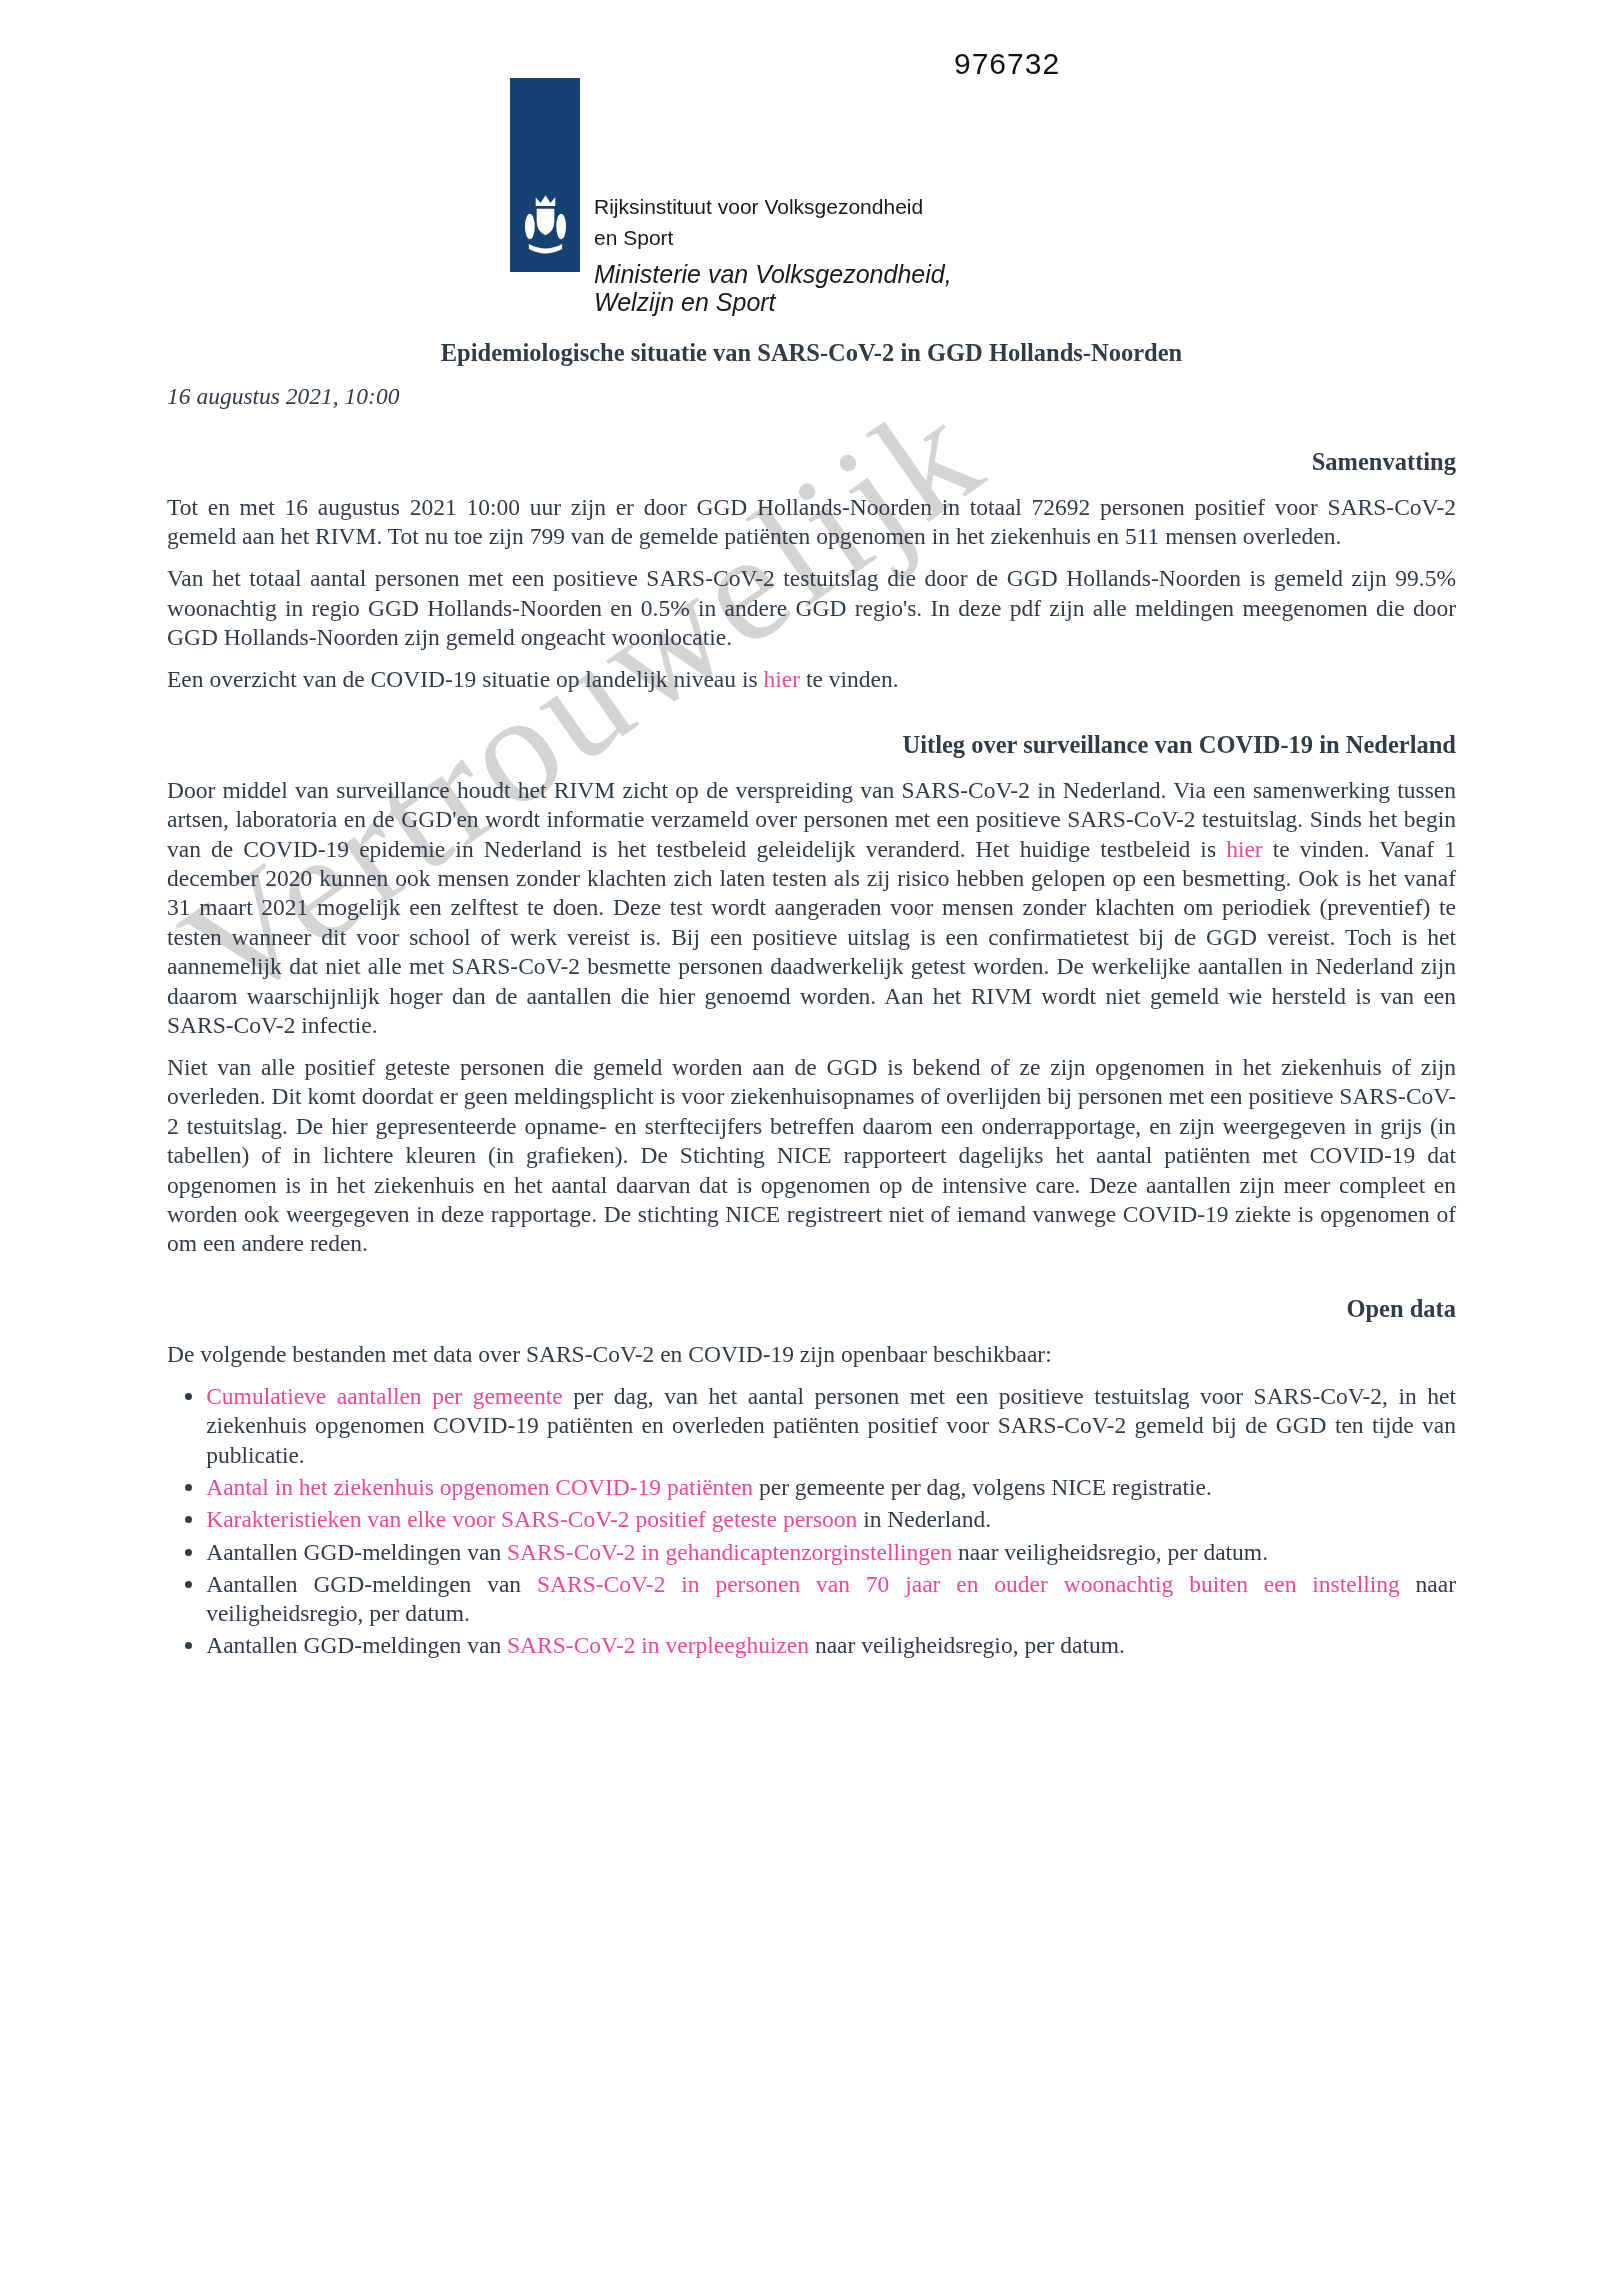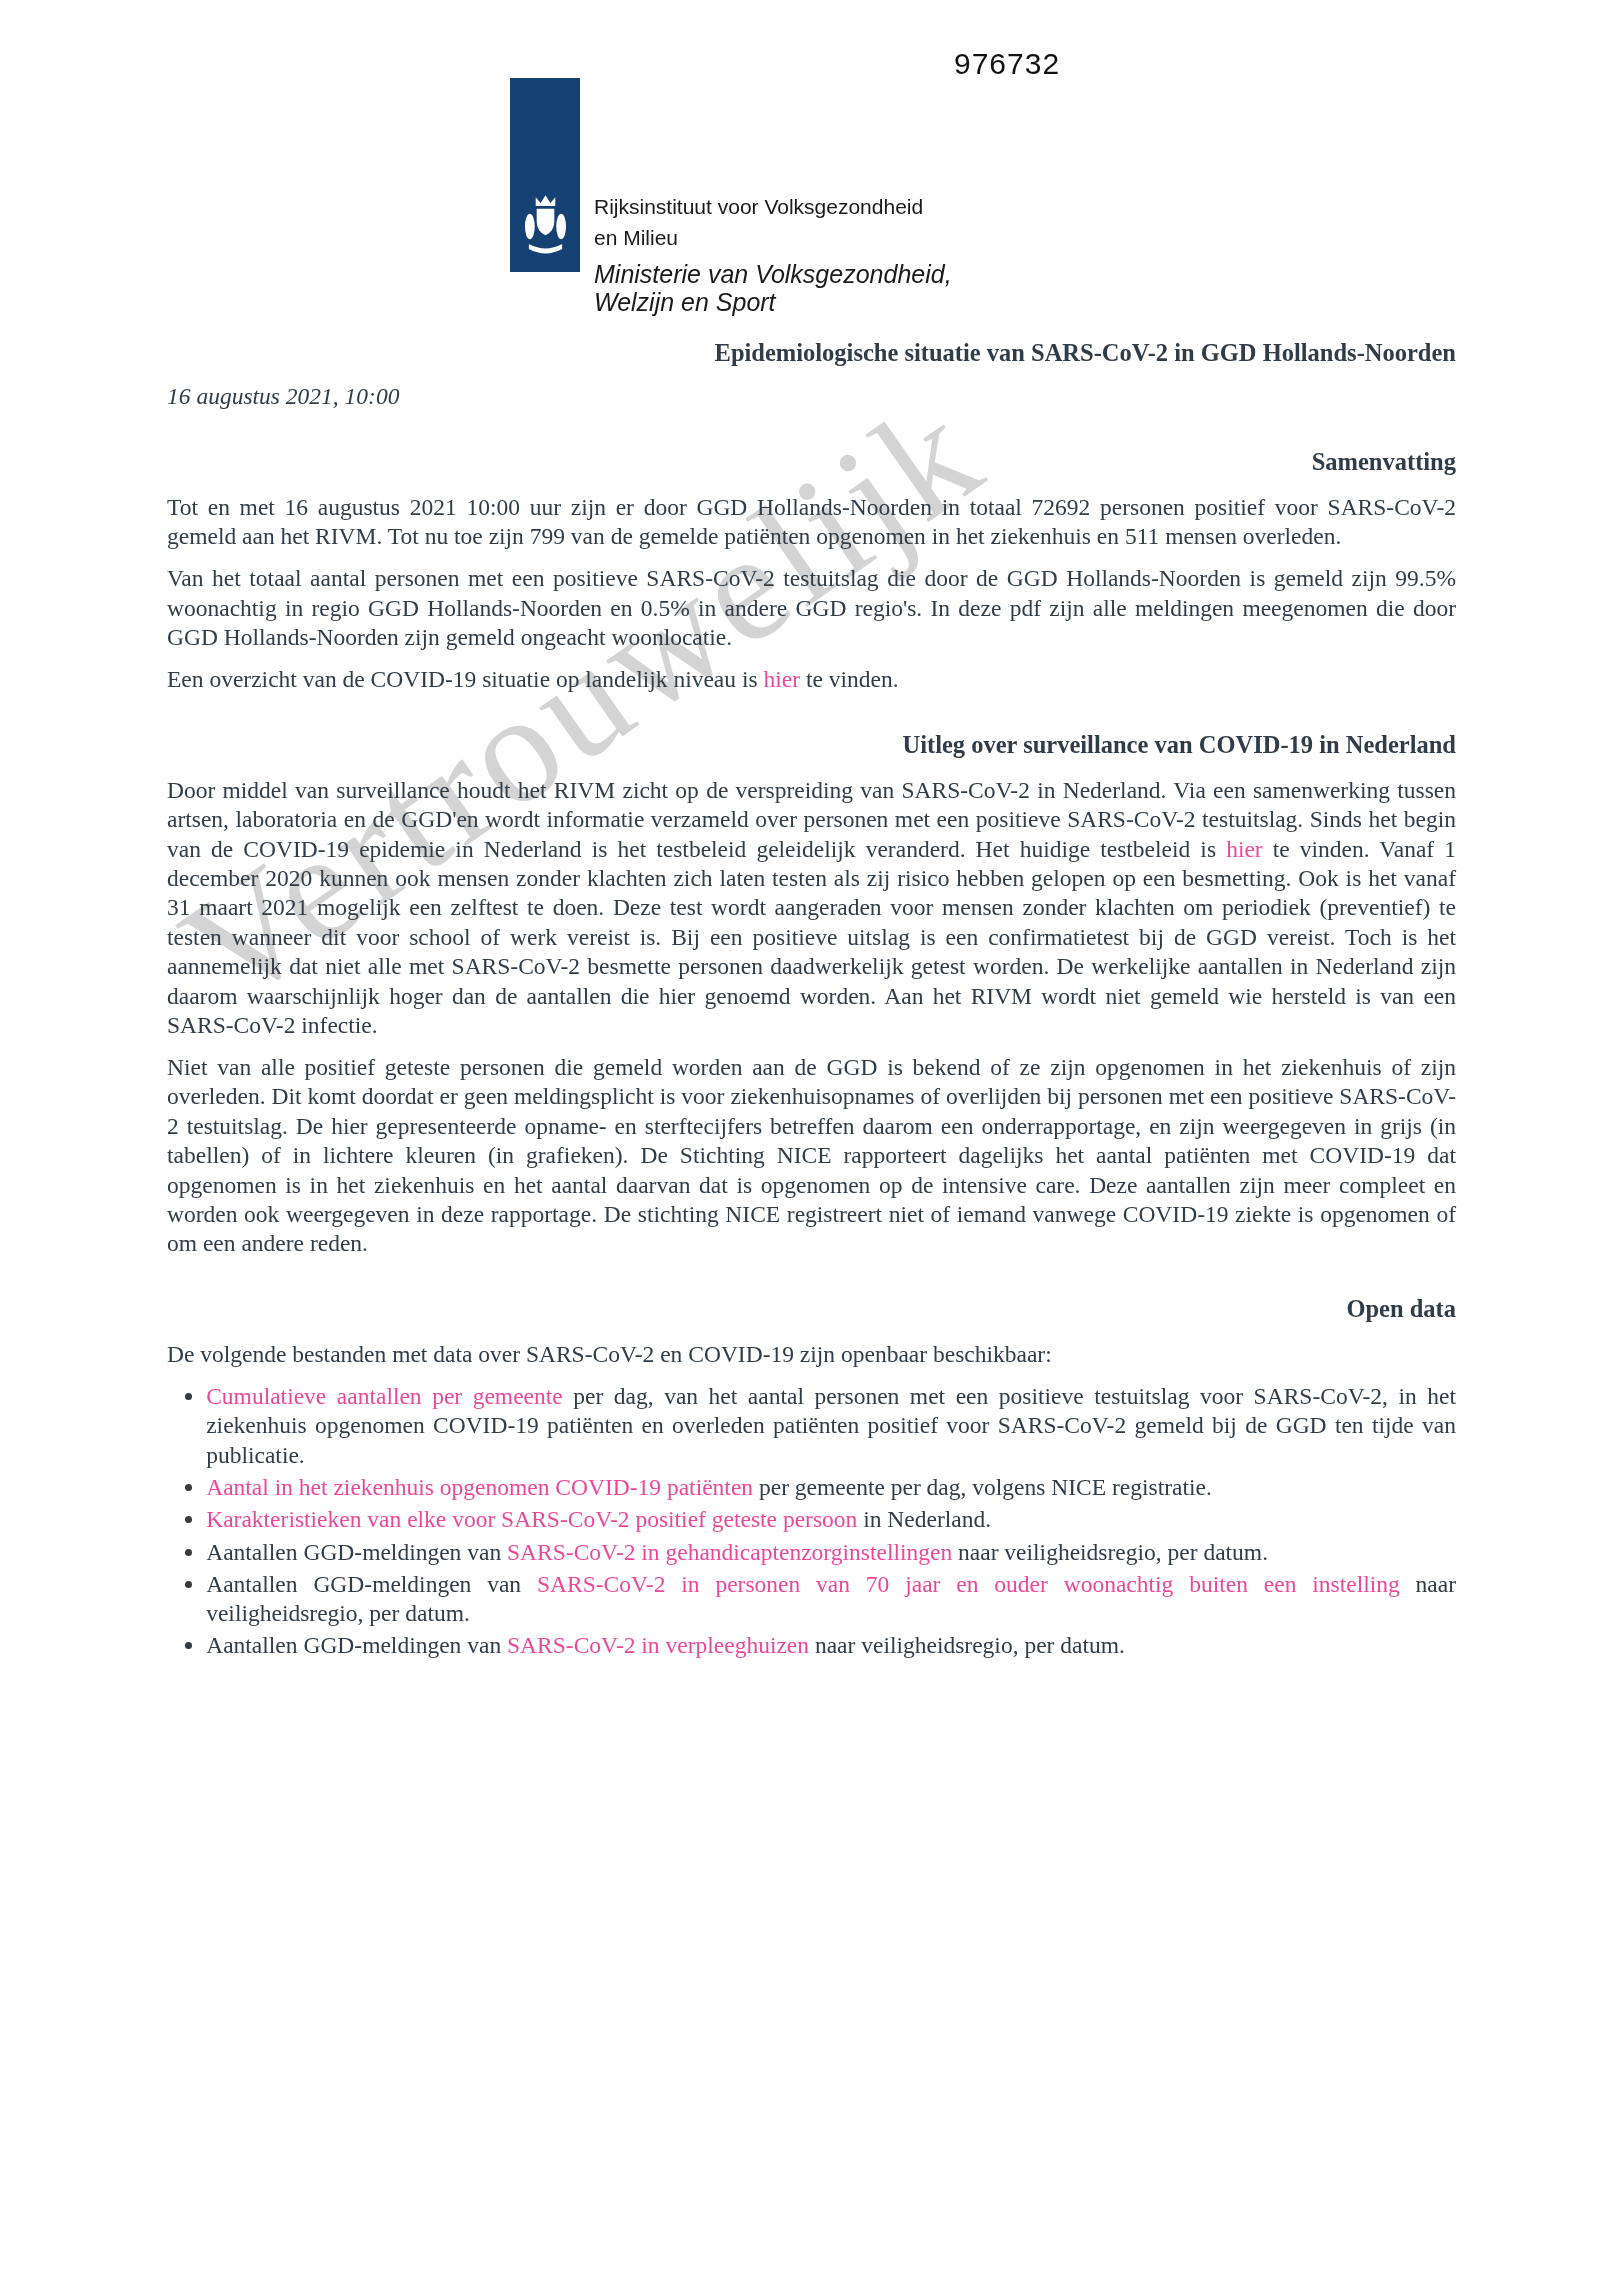--- a/index.html
+++ b/index.html
@@ -62,21 +62,21 @@
     position: absolute;
     left: 167px;
     top: 338px;
     width: 1289px;
     z-index: 1;
     font-size: 23.5px;
     line-height: 1.25;
     color: #303c48;
     text-align: justify;
   }
-  .content h1 { font-size: 24.5px; font-weight: bold; margin: 0 0 13.7px 0; text-align: right; }
+  .content h1 { font-size: 24.5px; font-weight: bold; margin: 0 0 13.7px 0; text-align: center; }
   .content h2 { font-size: 24.5px; font-weight: bold; margin: 35px 0 15.7px 0; text-align: right; }
   .content p { margin: 0 0 12.7px 0; }
   .subtitle { margin: 0 0 4.9px 0 !important; }
   .date { font-style: italic; margin: 0 !important; }
   a.doc-link { color: #ec4899; text-decoration: none; cursor: pointer; }
   ul.open-data-list { margin: 3.9px 0 0 15.7px; padding-left: 23.5px; }
   ul.open-data-list li { margin-bottom: 2.9px; }
 </style>
 </head>
 <body>
@@ -96,21 +96,21 @@
             <path d="M14 14 h18 v13 q0 10 -9 14 q-9 -4 -9 -14 z"></path>
             <ellipse cx="7" cy="32" rx="5" ry="13"></ellipse>
             <ellipse cx="39" cy="32" rx="5" ry="13"></ellipse>
             <path d="M6 50 q17 9 34 0 v5 q-17 9 -34 0 z"></path>
           </g>
         </svg>
       </span>
     </div>
     <div class="logo-text">
       <div class="org-line">Rijksinstituut voor Volksgezondheid</div>
-      <div class="org-line">en Milieu</div>
+      <div class="org-line">en Sport</div>
       <div class="ministry-block">
         <div class="ministry-line">Ministerie van Volksgezondheid,</div>
         <div class="ministry-line">Welzijn en Sport</div>
       </div>
     </div>
   </div>
 
   <main class="content">
 
     <h1>Epidemiologische situatie van SARS-CoV-2 in GGD Hollands-Noorden</h1>

